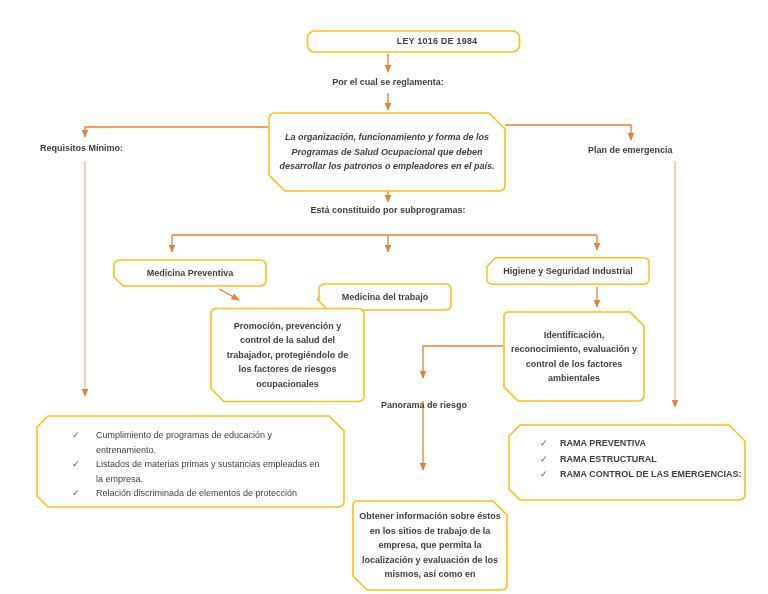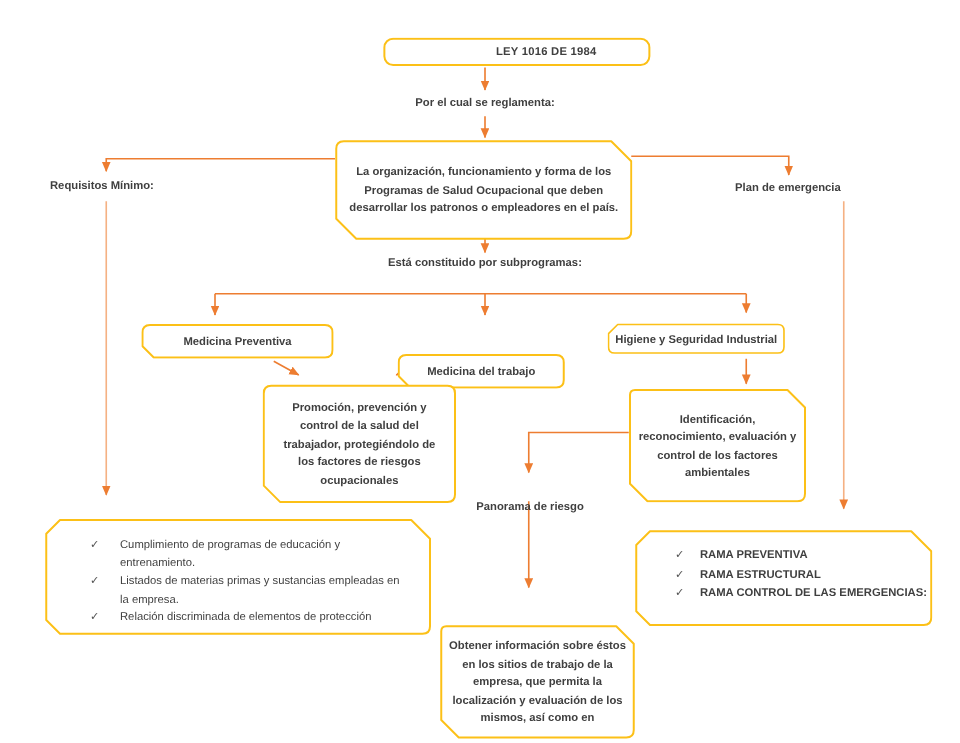--- a/index.html
+++ b/index.html
@@ -85,38 +85,38 @@
     <svg class="shape" viewBox="0 0 214 23">
         <rect x="1" y="1" width="212" height="21" rx="7"></rect>
       </svg>
     <div class="txt bold">LEY 1016 DE 1984</div>
   </div>
 
   <div class="node" style="left:268px;top:112px;width:238px;height:80px;">
     <svg class="shape" viewBox="0 0 238 80">
       <path d="M 7,1 L 221,1 L 237,17 L 237,73 Q 237,79 231,79 L 17,79 L 1,63 L 1,7 Q 1,1 7,1 Z"></path>
     </svg>
-    <div class="txt semibold" style="width:218px;">La organización, funcionamiento y forma de los Programas de Salud Ocupacional que deben desarrollar los patronos o empleadores en el país.</div>
+    <div class="txt semibold" style="width:218px;font-style:italic;">La organización, funcionamiento y forma de los Programas de Salud Ocupacional que deben desarrollar los patronos o empleadores en el país.</div>
   </div>
 
   <div class="node" style="left:113px;top:259px;width:154px;height:28px;">
     <svg class="shape" viewBox="0 0 154 28">
       <path d="M 7,1 L 147,1 Q 153,1 153,7 L 153,21 Q 153,27 147,27 L 10,27 L 1,18 L 1,7 Q 1,1 7,1 Z"></path>
     </svg>
     <div class="txt semibold">Medicina Preventiva</div>
   </div>
 
   <div class="node" style="left:318px;top:257px;width:134px;height:28px;margin-top:26px;">
     <svg class="shape" viewBox="0 0 134 28">
       <path d="M 7,1 L 127,1 Q 133,1 133,7 L 133,21 Q 133,27 127,27 L 10,27 L 1,18 L 1,7 Q 1,1 7,1 Z"></path>
     </svg>
     <div class="txt semibold">Medicina del trabajo</div>
   </div>
 
-  <div class="node" style="left:486px;top:256px;width:142px;height:30px;">
+  <div class="node" style="left:486px;top:256px;width:164px;height:30px;">
     <svg class="shape" viewBox="0 0 174 30">
       <path d="M 10,1 L 167,1 Q 173,1 173,7 L 173,23 Q 173,29 167,29 L 7,29 Q 1,29 1,23 L 1,10 Z"></path>
     </svg>
     <div class="txt semibold">Higiene y Seguridad Industrial</div>
   </div>
 
   <div class="node" style="left:210px;top:303px;width:155px;height:104px;">
     <svg class="shape" viewBox="0 0 155 95">
       <path d="M 7,1 L 148,1 Q 154,1 154,7 L 154,88 Q 154,94 148,94 L 14,94 L 1,81 L 1,7 Q 1,1 7,1 Z"></path>
     </svg>

